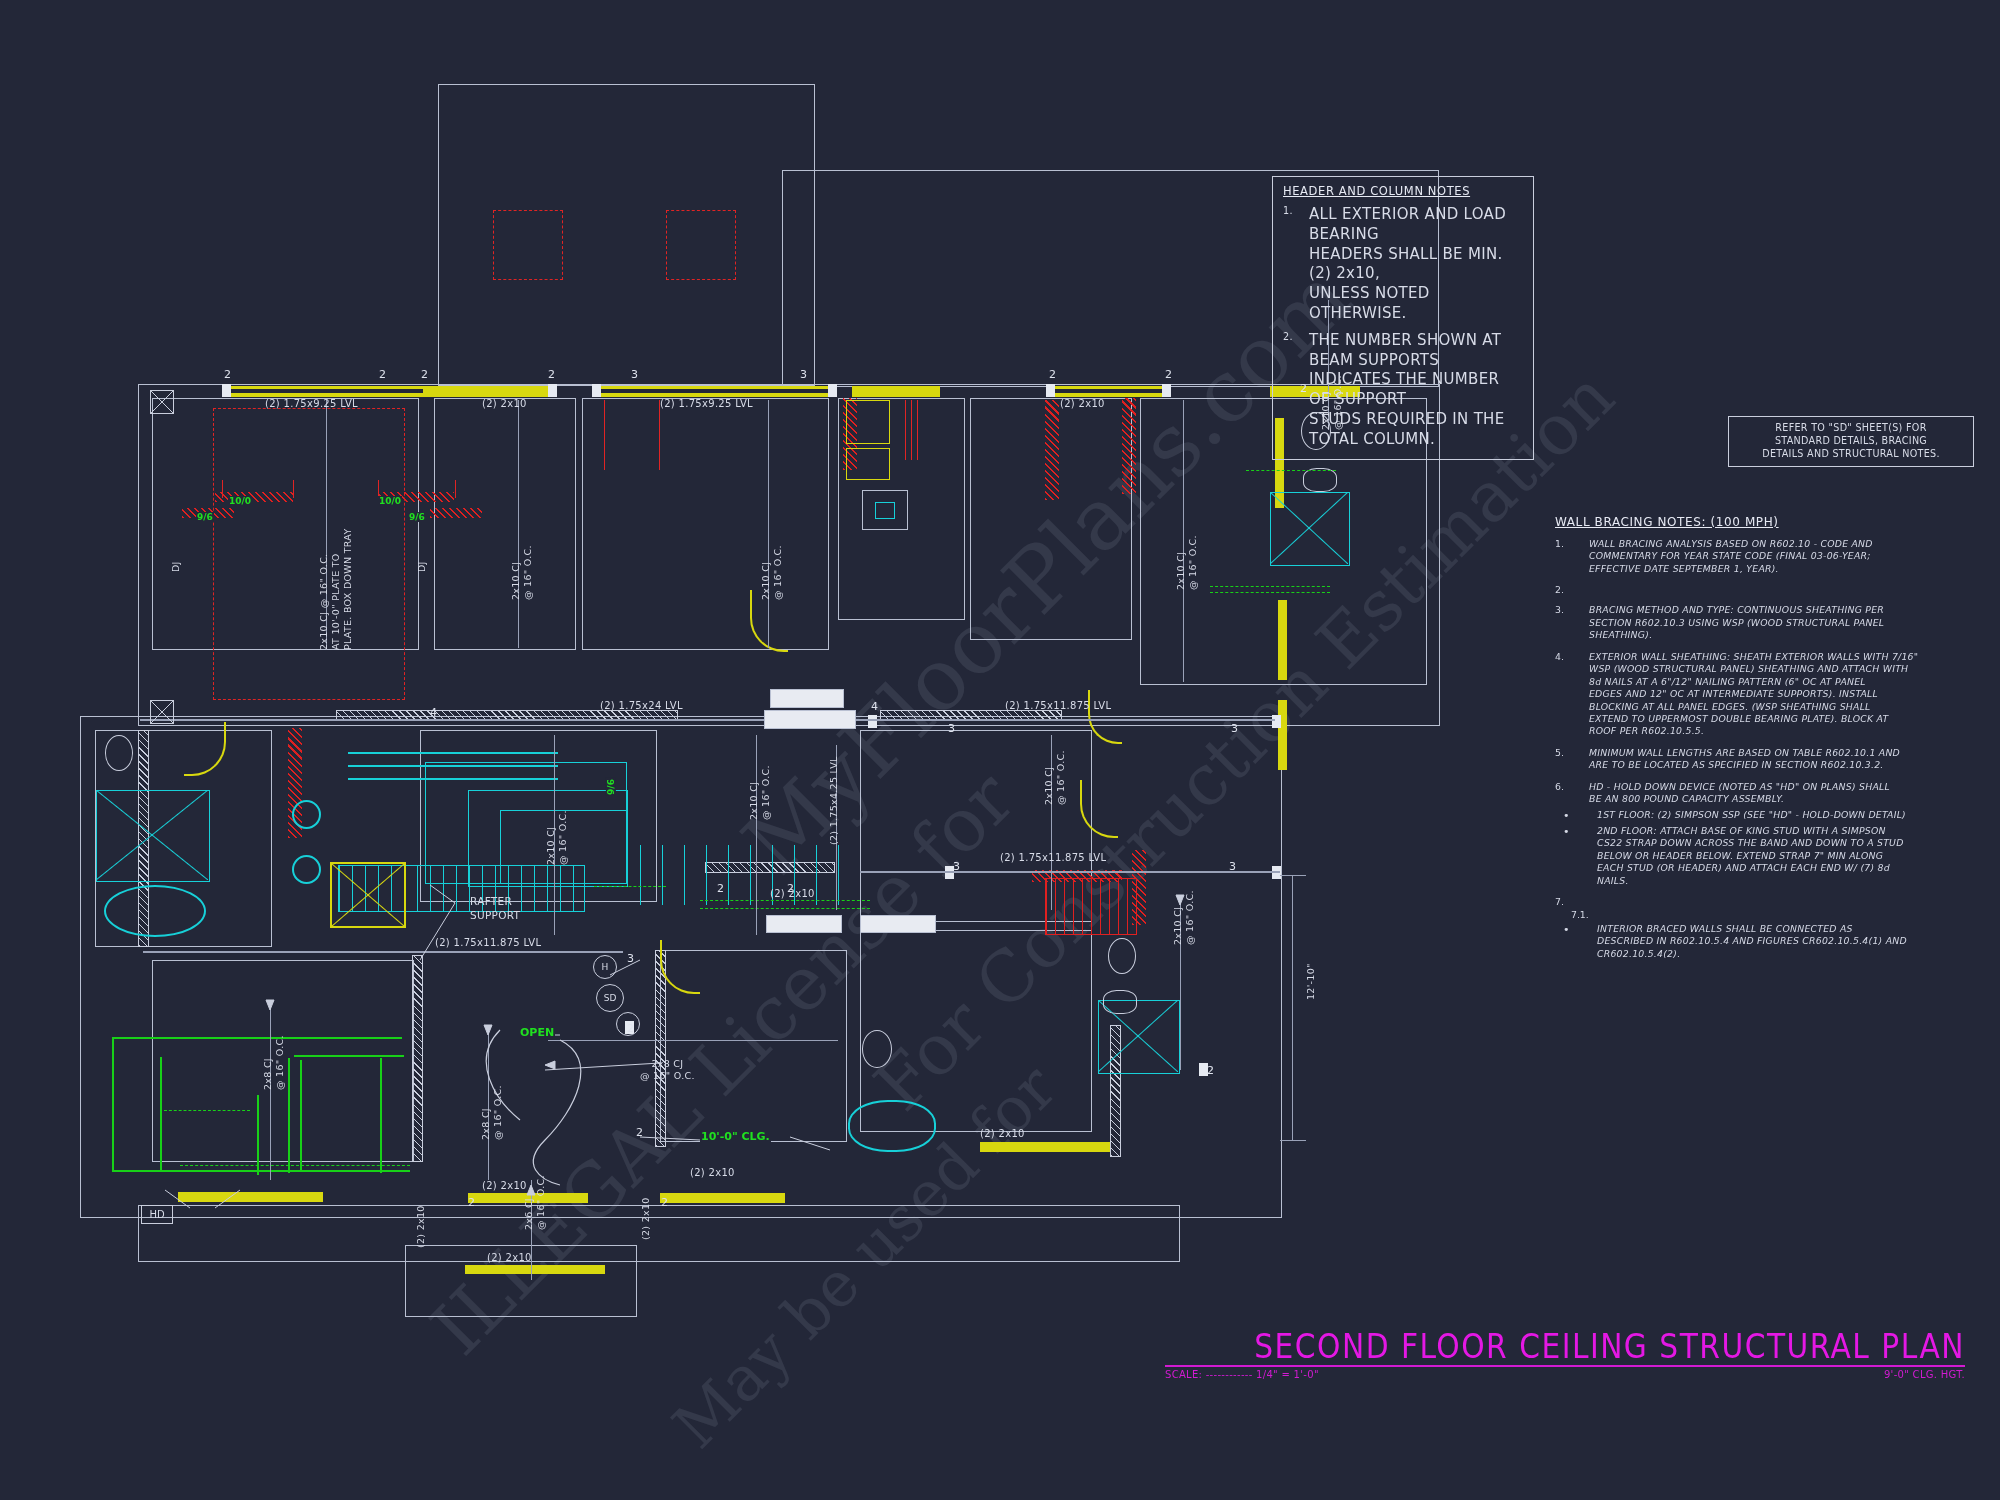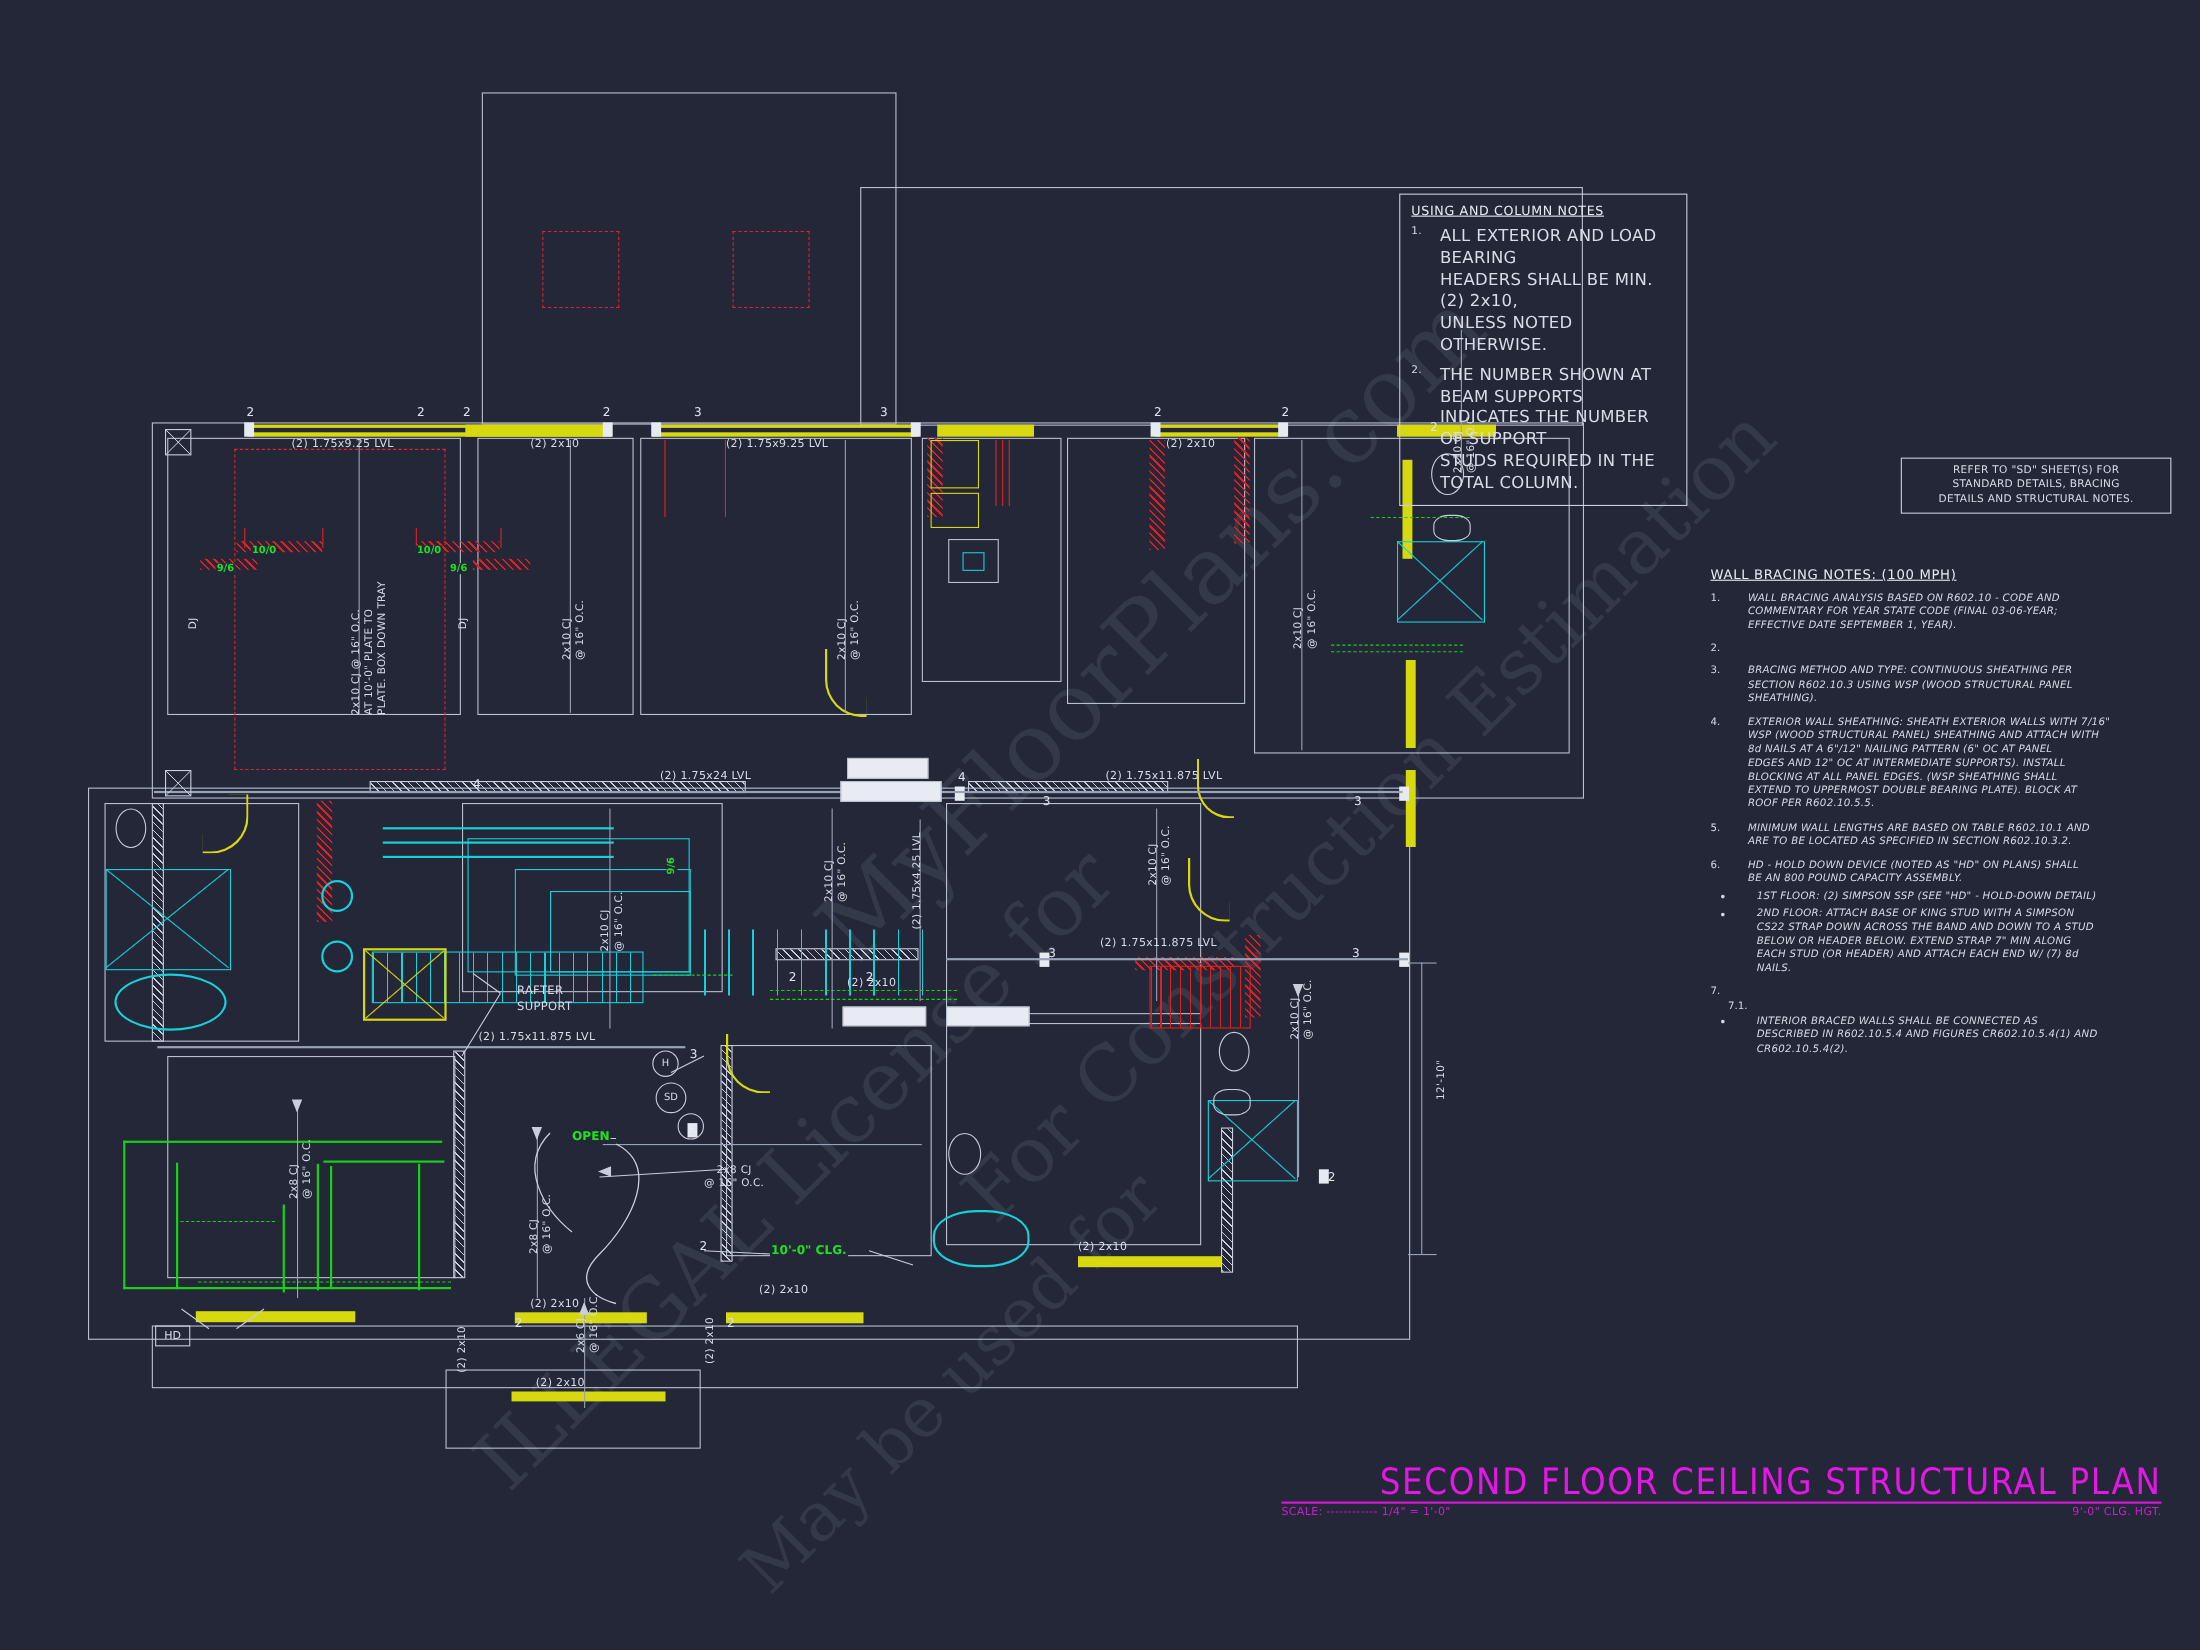--- a/index.html
+++ b/index.html
@@ -377,21 +377,21 @@
   <div class="num" style="left:1207px;top:1064px;">2</div>
   <div class="num" style="left:636px;top:1126px;">2</div>
   <div class="num" style="left:1300px;top:382px;">2</div>
 
   <div class="tagbox" style="left:141px;top:1205px;width:30px;height:17px;">HD</div>
   <div class="bub" style="left:596px;top:984px;width:26px;height:26px;">SD</div>
   <div class="bub" style="left:593px;top:955px;width:22px;height:22px;">H</div>
   <div class="bub" style="left:616px;top:1012px;width:22px;height:22px;"></div>
 
   <div class="abs notebox" id="headernotes" style="left:1272px;top:176px;width:240px;">
-    <div class="note-title">USING AND COLUMN NOTES</div>
+    <div class="note-title">HEADER AND COLUMN NOTES</div>
     <div class="note-row">
       <div class="note-num">1.</div>
       <div class="note-bd">ALL EXTERIOR AND LOAD BEARING
 HEADERS SHALL BE MIN. (2) 2x10,
 UNLESS NOTED OTHERWISE.</div>
     </div>
     <div class="note-row" style="margin-bottom:0;">
       <div class="note-num">2.</div>
       <div class="note-bd">THE NUMBER SHOWN AT BEAM SUPPORTS
 INDICATES THE NUMBER OF SUPPORT

